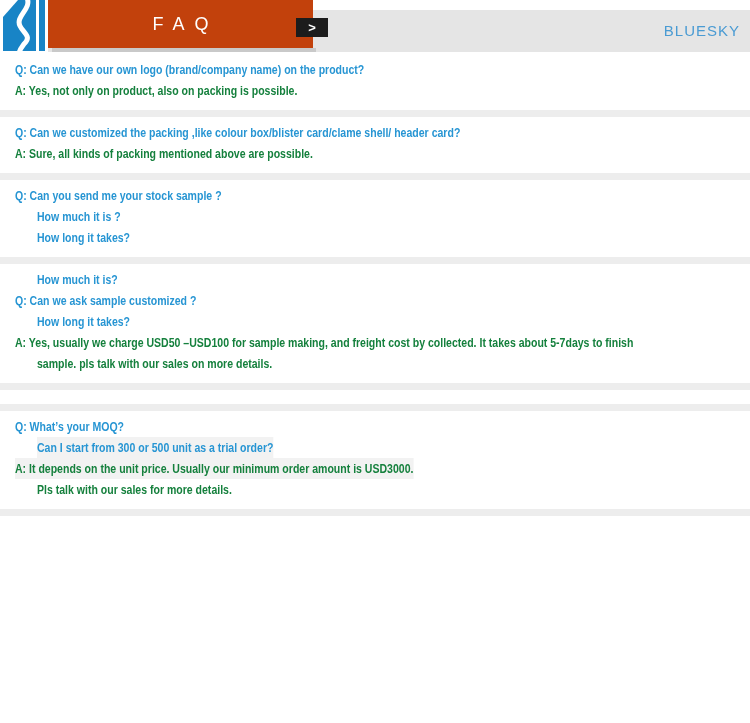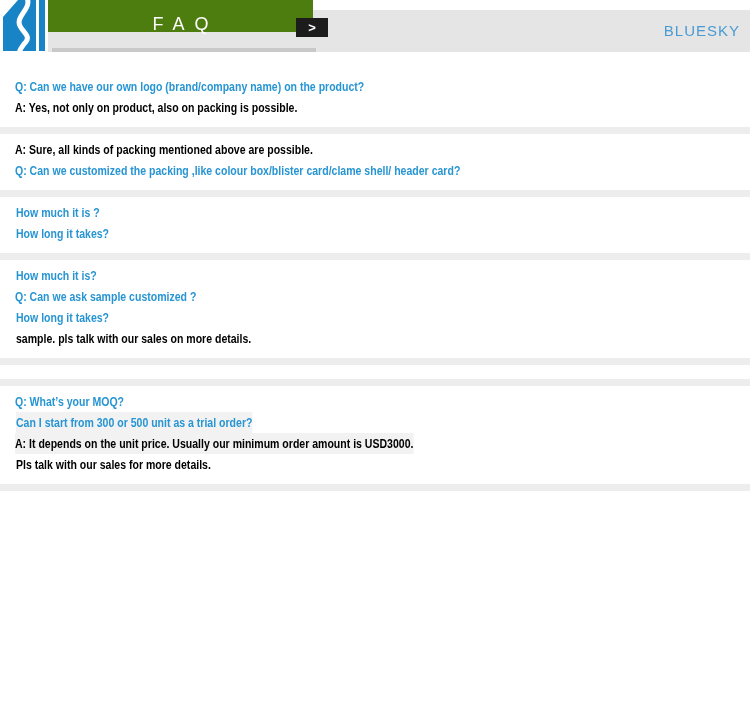--- a/index.html
+++ b/index.html
@@ -7,44 +7,44 @@
     width:750px;height:723px;position:relative;overflow:hidden;
     background:#ffffff;
     font-family:"Liberation Sans","DejaVu Sans",sans-serif;
   }
 
   
   .header{position:absolute;left:0;top:0;width:750px;height:65px;}
   .header-band{position:absolute;left:0;top:10px;width:750px;height:42px;background:#e5e5e5;}
   .banner-shadow{position:absolute;left:52px;top:48px;width:264px;height:4px;background:#c9c9c9;}
   .faq-banner{
-    position:absolute;left:48px;top:0;width:265px;height:32px;background:#4d7c0f;
+    position:absolute;left:48px;top:0;width:265px;height:48px;background:#c2410c;
     color:#ffffff;text-align:center;line-height:48px;font-size:18px;font-weight:400;
     letter-spacing:10px;padding-left:10px;box-sizing:border-box;
   }
   .logo-tile{position:absolute;left:0;top:0;width:48px;height:56px;background:#ffffff;}
   .logo-tile svg{position:absolute;left:3px;top:0;}
   .arrow-box{
     position:absolute;left:296px;top:18px;width:32px;height:19px;background:#1c1c1c;
     color:#ffffff;text-align:center;line-height:18px;font-size:13px;font-weight:700;
     cursor:pointer;border:none;padding:0;
   }
   .brand{
     position:absolute;right:10px;top:10px;height:24px;line-height:42px;
     color:#4a9bd3;font-size:15px;letter-spacing:1px;font-weight:400;
   }
 
   
-  .faq-list{position:absolute;left:0;top:71px;width:672px;}
+  .faq-list{position:absolute;left:0;top:54px;width:672px;}
   .faq-block{padding:5px 0 9px 0;}
   .divider{height:7px;background:#ededed;width:750px;}
   .line{height:21px;line-height:21px;padding-left:15px;white-space:pre;font-size:13.5px;font-weight:700;}
-  .line.indent{padding-left:16px;}
+  .line.indent{padding-left:37px;}
   .line.q{color:#2795d3;}
-  .line.a{color:#000000;text-decoration:underline;}
+  .line.a{color:#15803d;text-decoration:underline;}
   .line-text{display:inline-block;transform:scaleX(0.78);transform-origin:0 50%;white-space:pre;}
   .line-text.hl{background:#f2f2f2;}
 </style>
 </head>
 <body>
 
 <div class="header">
   <div class="header-band"></div>
   <div class="banner-shadow"></div>
   <div class="faq-banner">FAQ</div>
@@ -62,33 +62,35 @@
   <div class="brand">BLUESKY</div>
 </div>
 
 <div class="faq-list" id="faq-list">
     <div class="faq-block">
       <div class="line q"><span class="line-text">Q: Can we have our own logo (brand/company name) on the product?</span></div>
       <div class="line a"><span class="line-text">A: Yes, not only on product, also on packing is possible.</span></div>
     </div>
     <div class="divider"></div>
     <div class="faq-block">
+      <div class="line q"><span class="line-text">Q: Can we customized the packing ,like colour box/blister card/clame shell/ header card?</span></div>
       <div class="line a"><span class="line-text">A: Sure, all kinds of packing mentioned above are possible.</span></div>
-      <div class="line q"><span class="line-text">Q: Can we customized the packing ,like colour box/blister card/clame shell/ header card?</span></div>
     </div>
     <div class="divider"></div>
     <div class="faq-block">
+      <div class="line q"><span class="line-text">Q: Can you send me your stock sample ?</span></div>
       <div class="line q indent"><span class="line-text">How much it is ?</span></div>
       <div class="line q indent"><span class="line-text">How long it takes?</span></div>
     </div>
     <div class="divider"></div>
     <div class="faq-block">
       <div class="line q indent"><span class="line-text">How much it is?</span></div>
       <div class="line q"><span class="line-text">Q: Can we ask sample customized ?</span></div>
       <div class="line q indent"><span class="line-text">How long it takes?</span></div>
+      <div class="line a"><span class="line-text">A: Yes, usually we charge USD50 –USD100 for sample making, and freight cost by collected. It takes about 5-7days to finish</span></div>
       <div class="line a indent"><span class="line-text">sample. pls talk with our sales on more details.</span></div>
     </div>
     <div class="divider"></div>
     <div class="faq-block">
     </div>
     <div class="divider"></div>
     <div class="faq-block">
       <div class="line q"><span class="line-text">Q: What’s your MOQ?</span></div>
       <div class="line q indent"><span class="line-text hl">Can I start from 300 or 500 unit as a trial order?</span></div>
       <div class="line a"><span class="line-text hl">A: It depends on the unit price. Usually our minimum order amount is USD3000.</span></div>

